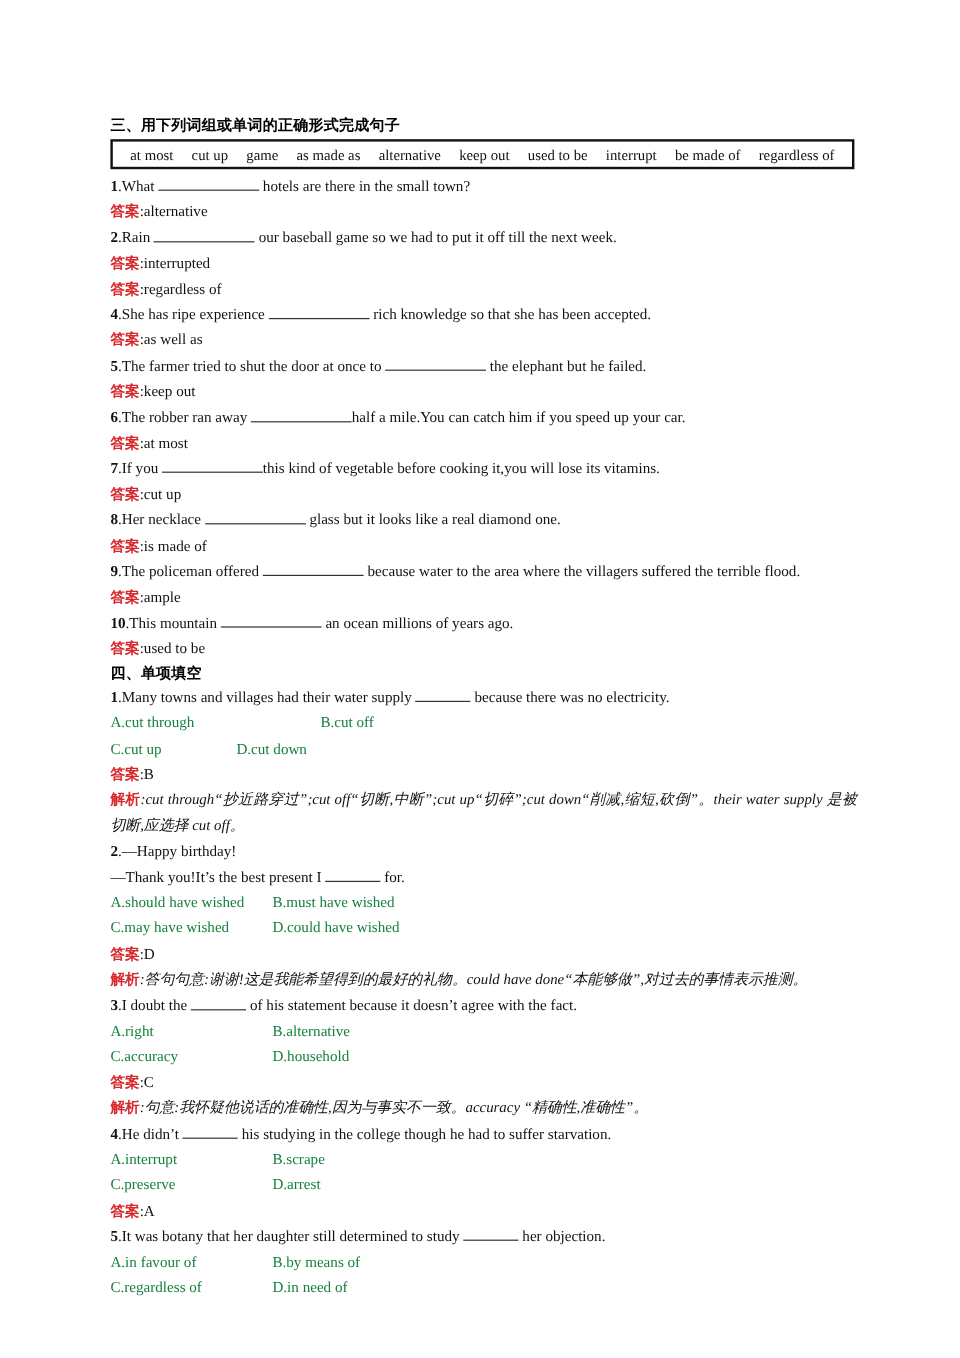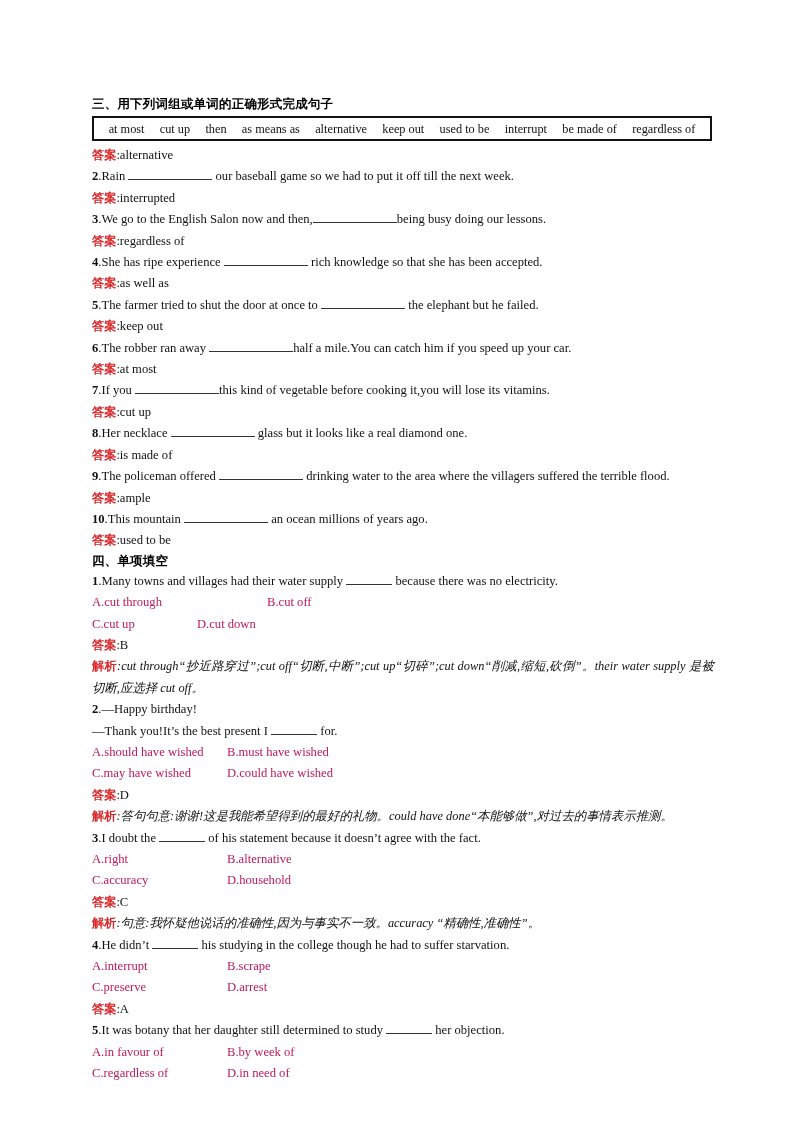--- a/index.html
+++ b/index.html
@@ -113,21 +113,21 @@
     font-style: italic;
     font-size: 12.4px;
   }
 
   
   .mc-row {
     font-size: 12.6px;
     line-height: 21.4px;
     margin: 0;
     display: flex;
-    color: #be185d;
+    color: #15803d;
   }
   .mc-opt {
     white-space: nowrap;
   }
   .mc-opt.col1 { width: 135px; flex: 0 0 135px; }
   .mc-opt.col2 { flex: 0 0 auto; }
 
   
   .mc-row.offA .mc-opt.col1 { width: 175px; flex: 0 0 175px; }
   .mc-row.offB .mc-opt.col1 { width: 105px; flex: 0 0 105px; }
@@ -138,55 +138,55 @@
 
 <div class="page">
   <div class="content">
 
     <h2 class="section-heading">三、用下列词组或单词的正确形式完成句子</h2>
 
     <div class="word-bank">
       <div class="word-bank-inner">
         <span class="word-bank-item">at most</span>
         <span class="word-bank-item">cut up</span>
-        <span class="word-bank-item">then</span>
-        <span class="word-bank-item">as means as</span>
+        <span class="word-bank-item">game</span>
+        <span class="word-bank-item">as made as</span>
         <span class="word-bank-item">alternative</span>
         <span class="word-bank-item">keep out</span>
         <span class="word-bank-item">used to be</span>
         <span class="word-bank-item">interrupt</span>
         <span class="word-bank-item">be made of</span>
         <span class="word-bank-item">regardless of</span>
       </div>
     </div>
 
+    <p class="line"><span class="qnum">1</span><span>.What </span><span class="blank long"></span><span> hotels are there in the small town?</span></p>
     <p class="answer-line"><span class="red-label">答案</span><span>:alternative</span></p>
 
     <p class="line"><span class="qnum">2</span><span>.Rain </span><span class="blank long"></span><span> our baseball game so we had to put it off till the next week.</span></p>
     <p class="answer-line"><span class="red-label">答案</span><span>:interrupted</span></p>
 
-    <p class="line"><span class="qnum">3</span><span>.We go to the English Salon now and then,</span><span class="blank long"></span><span>being busy doing our lessons.</span></p>
     <p class="answer-line"><span class="red-label">答案</span><span>:regardless of</span></p>
 
     <p class="line"><span class="qnum">4</span><span>.She has ripe experience </span><span class="blank long"></span><span> rich knowledge so that she has been accepted.</span></p>
     <p class="answer-line"><span class="red-label">答案</span><span>:as well as</span></p>
 
     <p class="line"><span class="qnum">5</span><span>.The farmer tried to shut the door at once to </span><span class="blank long"></span><span> the elephant but he failed.</span></p>
     <p class="answer-line"><span class="red-label">答案</span><span>:keep out</span></p>
 
     <p class="line"><span class="qnum">6</span><span>.The robber ran away </span><span class="blank long"></span><span>half a mile.You can catch him if you speed up your car.</span></p>
     <p class="answer-line"><span class="red-label">答案</span><span>:at most</span></p>
 
     <p class="line"><span class="qnum">7</span><span>.If you </span><span class="blank long"></span><span>this kind of vegetable before cooking it,you will lose its vitamins.</span></p>
     <p class="answer-line"><span class="red-label">答案</span><span>:cut up</span></p>
 
     <p class="line"><span class="qnum">8</span><span>.Her necklace </span><span class="blank long"></span><span> glass but it looks like a real diamond one.</span></p>
     <p class="answer-line"><span class="red-label">答案</span><span>:is made of</span></p>
 
-    <p class="line"><span class="qnum">9</span><span>.The policeman offered </span><span class="blank long"></span><span> drinking water to the area where the villagers suffered the terrible flood.</span></p>
+    <p class="line"><span class="qnum">9</span><span>.The policeman offered </span><span class="blank long"></span><span> because water to the area where the villagers suffered the terrible flood.</span></p>
     <p class="answer-line"><span class="red-label">答案</span><span>:ample</span></p>
 
     <p class="line"><span class="qnum">10</span><span>.This mountain </span><span class="blank long"></span><span> an ocean millions of years ago.</span></p>
     <p class="answer-line"><span class="red-label">答案</span><span>:used to be</span></p>
 
     <h2 class="section-heading" style="margin-top:1px;margin-bottom:1px;">四、单项填空</h2>
 
     <p class="line"><span class="qnum">1</span><span>.Many towns and villages had their water supply </span><span class="blank short"></span><span> because there was no electricity.</span></p>
     <div class="mc-row offA">
       <span class="mc-opt col1">A.cut through</span>
@@ -231,21 +231,21 @@
     </div>
     <div class="mc-row">
       <span class="mc-opt col1">C.preserve</span>
       <span class="mc-opt col2">D.arrest</span>
     </div>
     <p class="answer-line"><span class="red-label">答案</span><span>:A</span></p>
 
     <p class="line"><span class="qnum">5</span><span>.It was botany that her daughter still determined to study </span><span class="blank short"></span><span> her objection.</span></p>
     <div class="mc-row">
       <span class="mc-opt col1">A.in favour of</span>
-      <span class="mc-opt col2">B.by week of</span>
+      <span class="mc-opt col2">B.by means of</span>
     </div>
     <div class="mc-row">
       <span class="mc-opt col1">C.regardless of</span>
       <span class="mc-opt col2">D.in need of</span>
     </div>
 
   </div>
 </div>
 
 </body></html>

